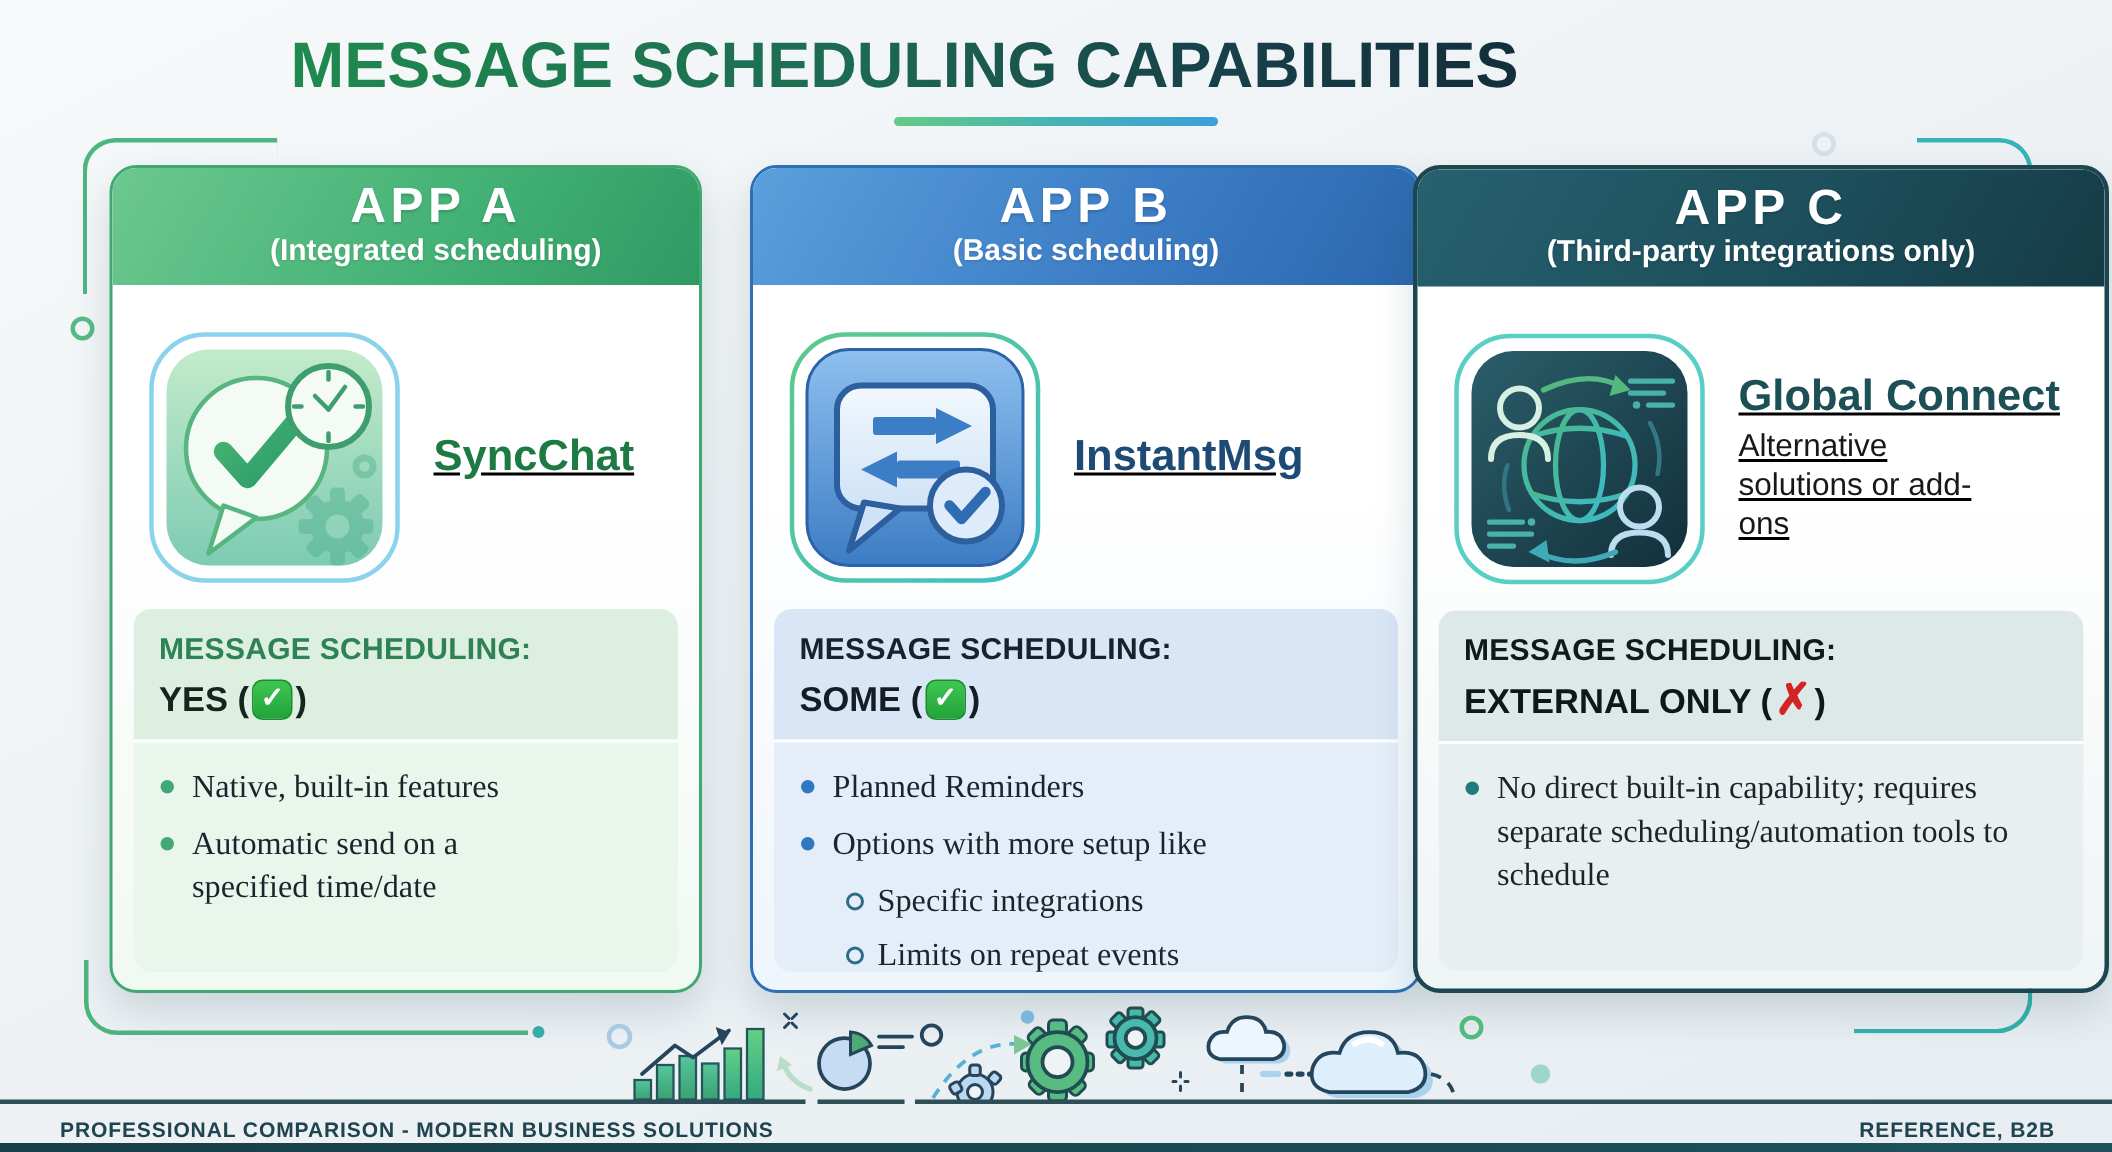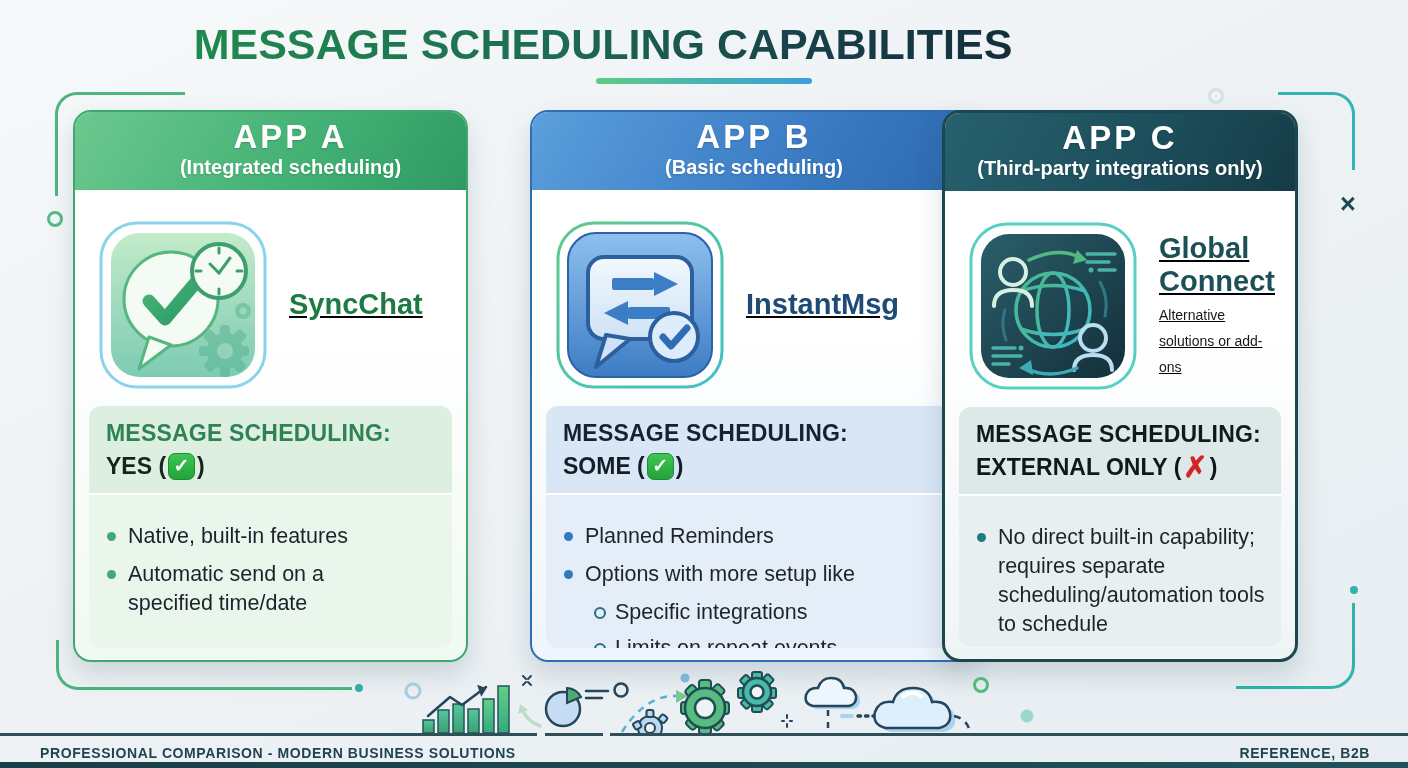--- a/index.html
+++ b/index.html
@@ -20,57 +20,57 @@
     position:absolute; left:596px; top:78px; width:216px; height:6px; border-radius:3px;
     background:linear-gradient(90deg,#63cb85,#45b3b4,#3aa0da);
   }
   
   .card {
     position:absolute; top:110px; height:552px; border-radius:18px;
     display:flex; flex-direction:column; overflow:hidden;
     box-shadow:0 12px 26px rgba(44,84,96,.18);
   }
   .card-a { left:73px;  width:395px; border:2px solid #3fa871; background:linear-gradient(180deg,#ffffff 40%,#f1f9f3 100%); }
-  .card-b { left:530px; width:448px; border:2px solid #2d6fb4; background:linear-gradient(180deg,#ffffff 40%,#eef5fc 100%); }
-  .card-c { left:942px; width:356px; border:3px solid #1c4751; background:linear-gradient(180deg,#ffffff 40%,#eff4f4 100%); }
+  .card-b { left:500px; width:448px; border:2px solid #2d6fb4; background:linear-gradient(180deg,#ffffff 40%,#eef5fc 100%); }
+  .card-c { left:942px; width:464px; border:3px solid #1c4751; background:linear-gradient(180deg,#ffffff 40%,#eff4f4 100%); }
   .card-header { flex:none; height:78px; text-align:center; color:#fff; padding-top:7px; }
   .card-a .card-header { background:linear-gradient(120deg,#6cc88f 0%,#45b276 55%,#2f9b63 100%);padding-left:40px; }
   .card-b .card-header { background:linear-gradient(120deg,#5b9fdc 0%,#3d7ec6 55%,#2b67ad 100%); }
   .card-c .card-header { background:linear-gradient(120deg,#27616e 0%,#1c4d5a 60%,#153b46 100%); }
   .card-header .h-title { font-size:33px; font-weight:800; letter-spacing:3px; line-height:36px; text-shadow:0 1px 2px rgba(0,0,0,.18); }
   .card-header .h-sub   { font-size:20px; font-weight:700; line-height:24px; text-shadow:0 1px 2px rgba(0,0,0,.15); }
   .icon-row { flex:none; display:flex; align-items:center; padding:17px 14px 0 22px; height:212px; }
   .icon-tile { flex:none; width:172px; height:172px; }
   .name-block { margin-left:20px;text-decoration:underline; }
   .app-name { font-size:29px; font-weight:800; line-height:33px; }
   .card-a .app-name { color:#1c7a42; }
   .card-b .app-name { color:#1d4b76; }
   .card-c .app-name { color:#1d5056; }
-  .app-note { font-size:14px; color:#15191b; line-height:26px; margin-top:4px; max-width:172px; }
+  .app-note { font-size:21px; color:#15191b; line-height:26px; margin-top:4px; max-width:172px; }
   
   .feature-box { margin:4px 14px 12px; border-radius:12px; overflow:hidden; flex:1; display:flex; flex-direction:column; }
   .f-head { padding:13px 17px 12px; }
   .card-a .f-head { background:#dcefe1; }
   .card-b .f-head { background:#d9e6f6; }
   .card-c .f-head { background:#dde8e8; }
-  .f-label { font-size:23px; font-weight:800; line-height:29px; letter-spacing:.2px; }
+  .f-label { font-size:20px; font-weight:800; line-height:29px; letter-spacing:.2px; }
   .card-a .f-label { color:#2e8253; }
   .card-b .f-label { color:#17222d; }
   .card-c .f-label { color:#12191b; }
   .f-value { font-size:23px; font-weight:800; color:#17241e; line-height:30px; margin-top:3px; display:flex; align-items:center; }
   .card-b .f-value { color:#141d26; }
   .card-c .f-value { color:#101718; }
   .mark-check {
     display:inline-flex; align-items:center; justify-content:center;
     width:27px; height:27px; margin:0 2px; border-radius:7px;
     background:linear-gradient(180deg,#3ec653,#22a338); border:1px solid #1d8c30;
     color:#fff; font-size:19px; font-weight:800;
   }
   .mark-cross { display:inline-block; margin:0 2px; color:#d32424; font-size:29px; font-weight:800; line-height:27px; }
-  .f-body { flex:1; border-top:2px solid rgba(255,255,255,.95); padding:27px 12px 10px 12px; }
+  .f-body { flex:1; border-top:2px solid rgba(255,255,255,.95); padding:15px 12px 10px 12px;font-family:Liberation Serif, serif; }
   .card-a .f-body { background:#eaf5ec; }
   .card-b .f-body { background:#e5edf8; }
   .card-c .f-body { background:#e7efef; }
   .f-body ul { list-style:none; }
   .f-body li { position:relative; font-size:21.5px; color:#1b242c; line-height:29px; padding-left:27px; margin-bottom:9px; }
   .f-body li::before { content:""; position:absolute; left:6px; top:10px; width:9px; height:9px; border-radius:50%; }
   .card-a .f-body li::before { background:#43a878; }
   .card-b .f-body li::before { background:#2f79c2; }
   .card-c .f-body li::before { background:#217a80; }
   .f-body li.sub { padding-left:57px; margin-bottom:7px; }

